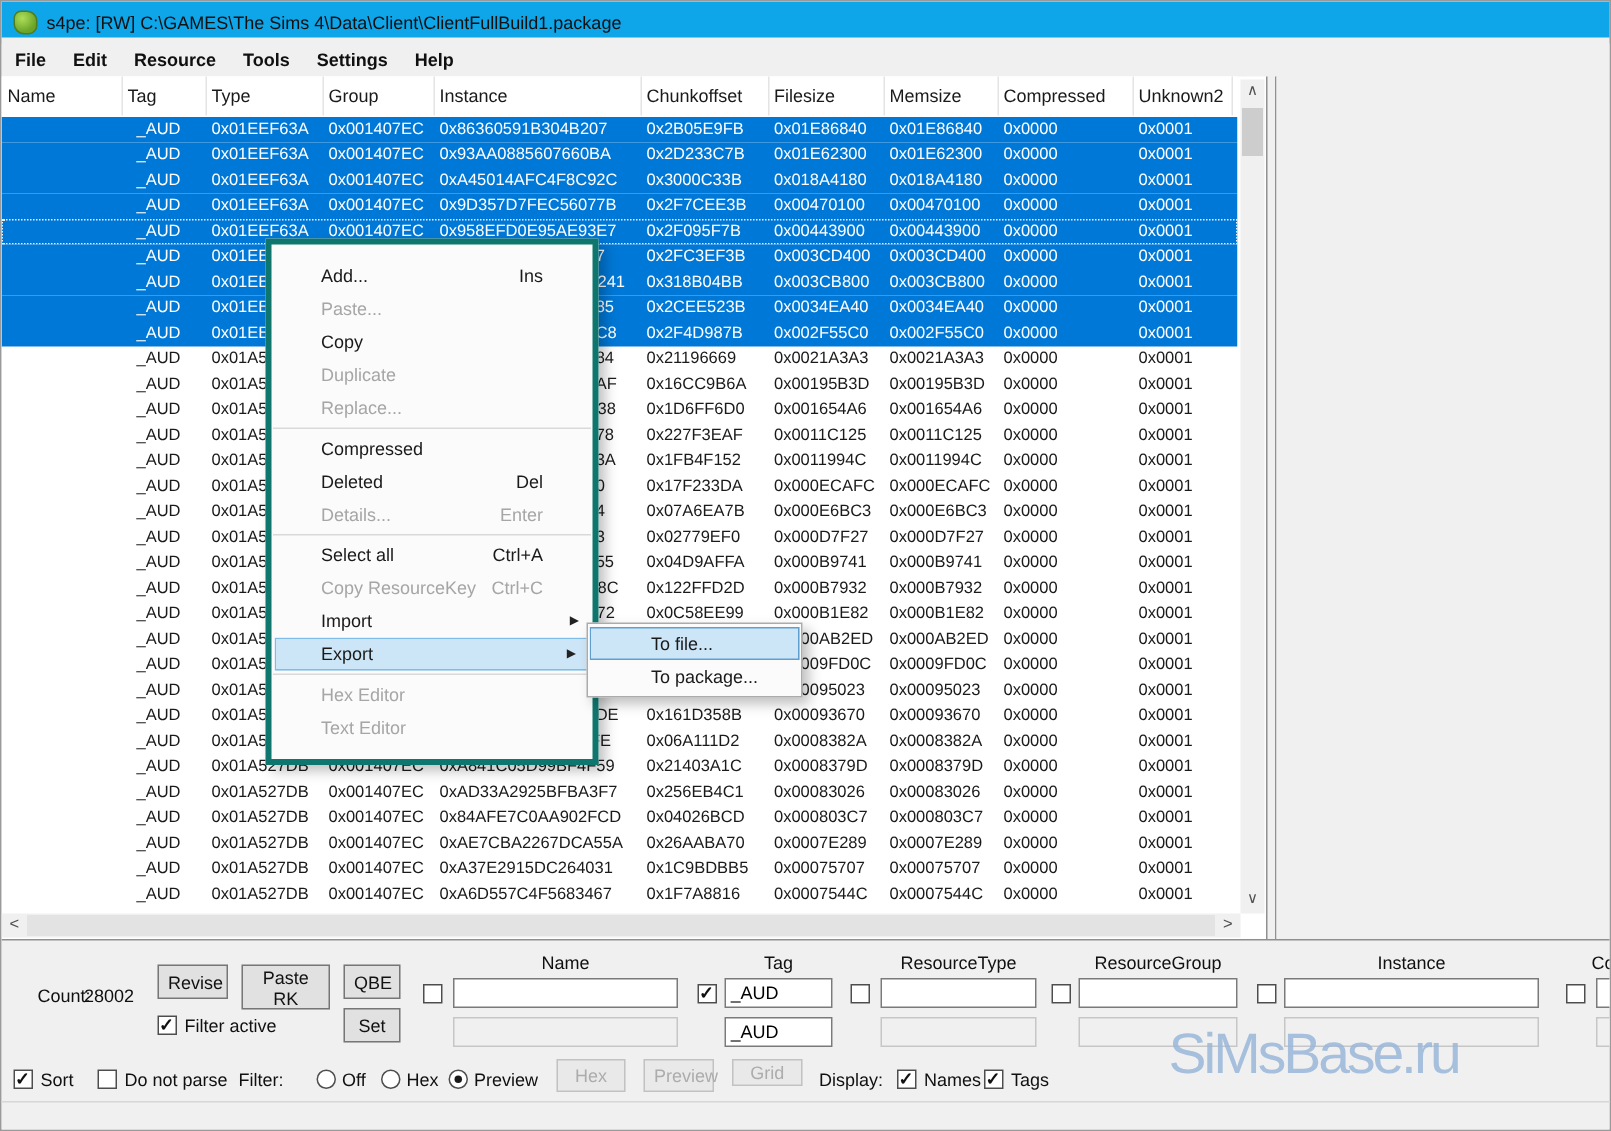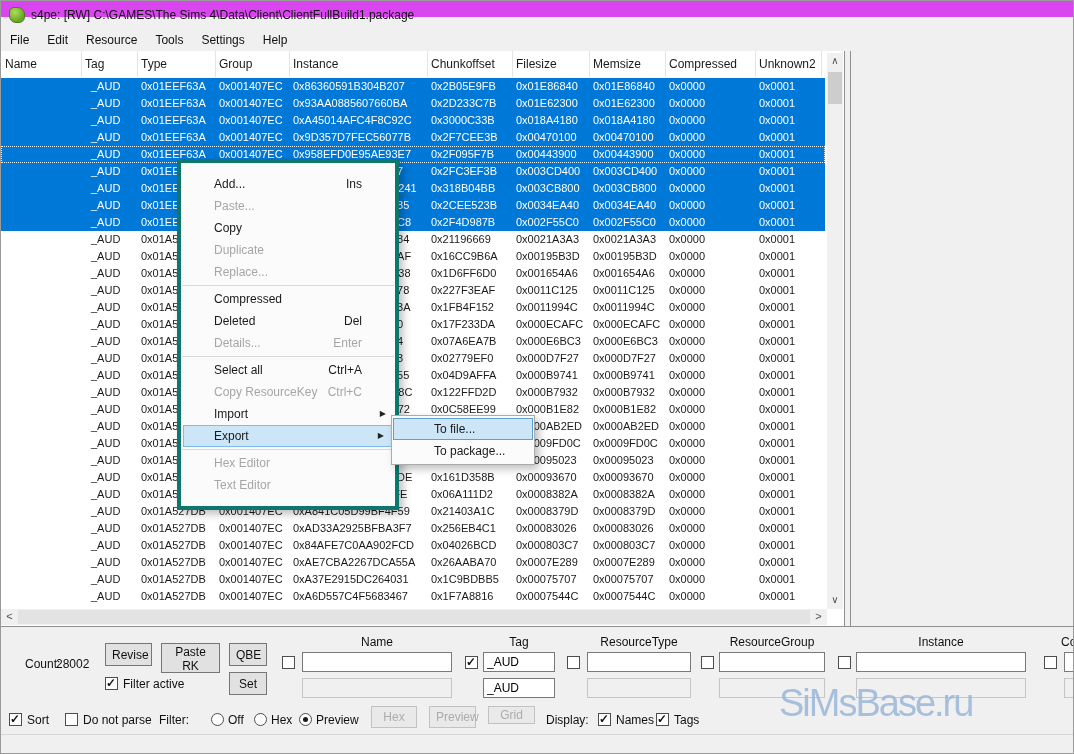--- a/index.html
+++ b/index.html
@@ -1,25 +1,25 @@
 <!DOCTYPE html>
 <html><head>
 <meta charset="utf-8">
 <style>
   html,body{margin:0;padding:0;background:#d8d8d8;}
   #win{position:relative;width:1074px;height:754px;background:#f0f0f0;
        font-family:"Liberation Sans",sans-serif;overflow:hidden;border:1px solid #9a9a9a;box-sizing:border-box;}
   .abs{position:absolute;}
   
-  .titlebar{left:0;top:0;width:1074px;height:16px;background:#d946ef;}
+  .titlebar{left:0;top:0;width:1074px;height:24px;background:#0ea5e9;}
   .appicon{left:8px;top:6px;width:16px;height:16px;border-radius:5px 7px 6px 7px;
            background:radial-gradient(circle at 35% 30%, #aede5a, #6aa327 70%);border:1px solid #4e7d1d;box-sizing:border-box;}
   .titletext{left:30px;top:0;height:28px;line-height:28px;font-size:12px;color:#101010;white-space:nowrap;}
   
-  .menubar{left:0;top:28px;width:1074px;height:22px;background:#f0f0f0;}
+  .menubar{left:0;top:28px;width:1074px;height:22px;background:#f0f0f0;font-weight:bold;}
   .menubar .mi{display:inline-block;padding:0 9px;line-height:22px;font-size:12px;color:#101010;}
   
   .grid{left:0;top:50px;width:843px;height:575px;background:#ffffff;}
   .ghead{position:absolute;left:0;top:0;width:824px;height:27px;background:#fff;}
   .hcell{position:absolute;top:0;height:26px;line-height:26px;font-size:12px;color:#1a1a1a;
          border-right:1px solid #e4e4e4;white-space:nowrap;overflow:hidden;}
   .grows{position:absolute;left:0;top:27px;width:824px;height:531px;overflow:hidden;}
   .grow{position:relative;width:824px;height:17px;}
   .grow.sel{background:#0078d7;}
   .grow.sel .gcell{color:#ffffff;}

